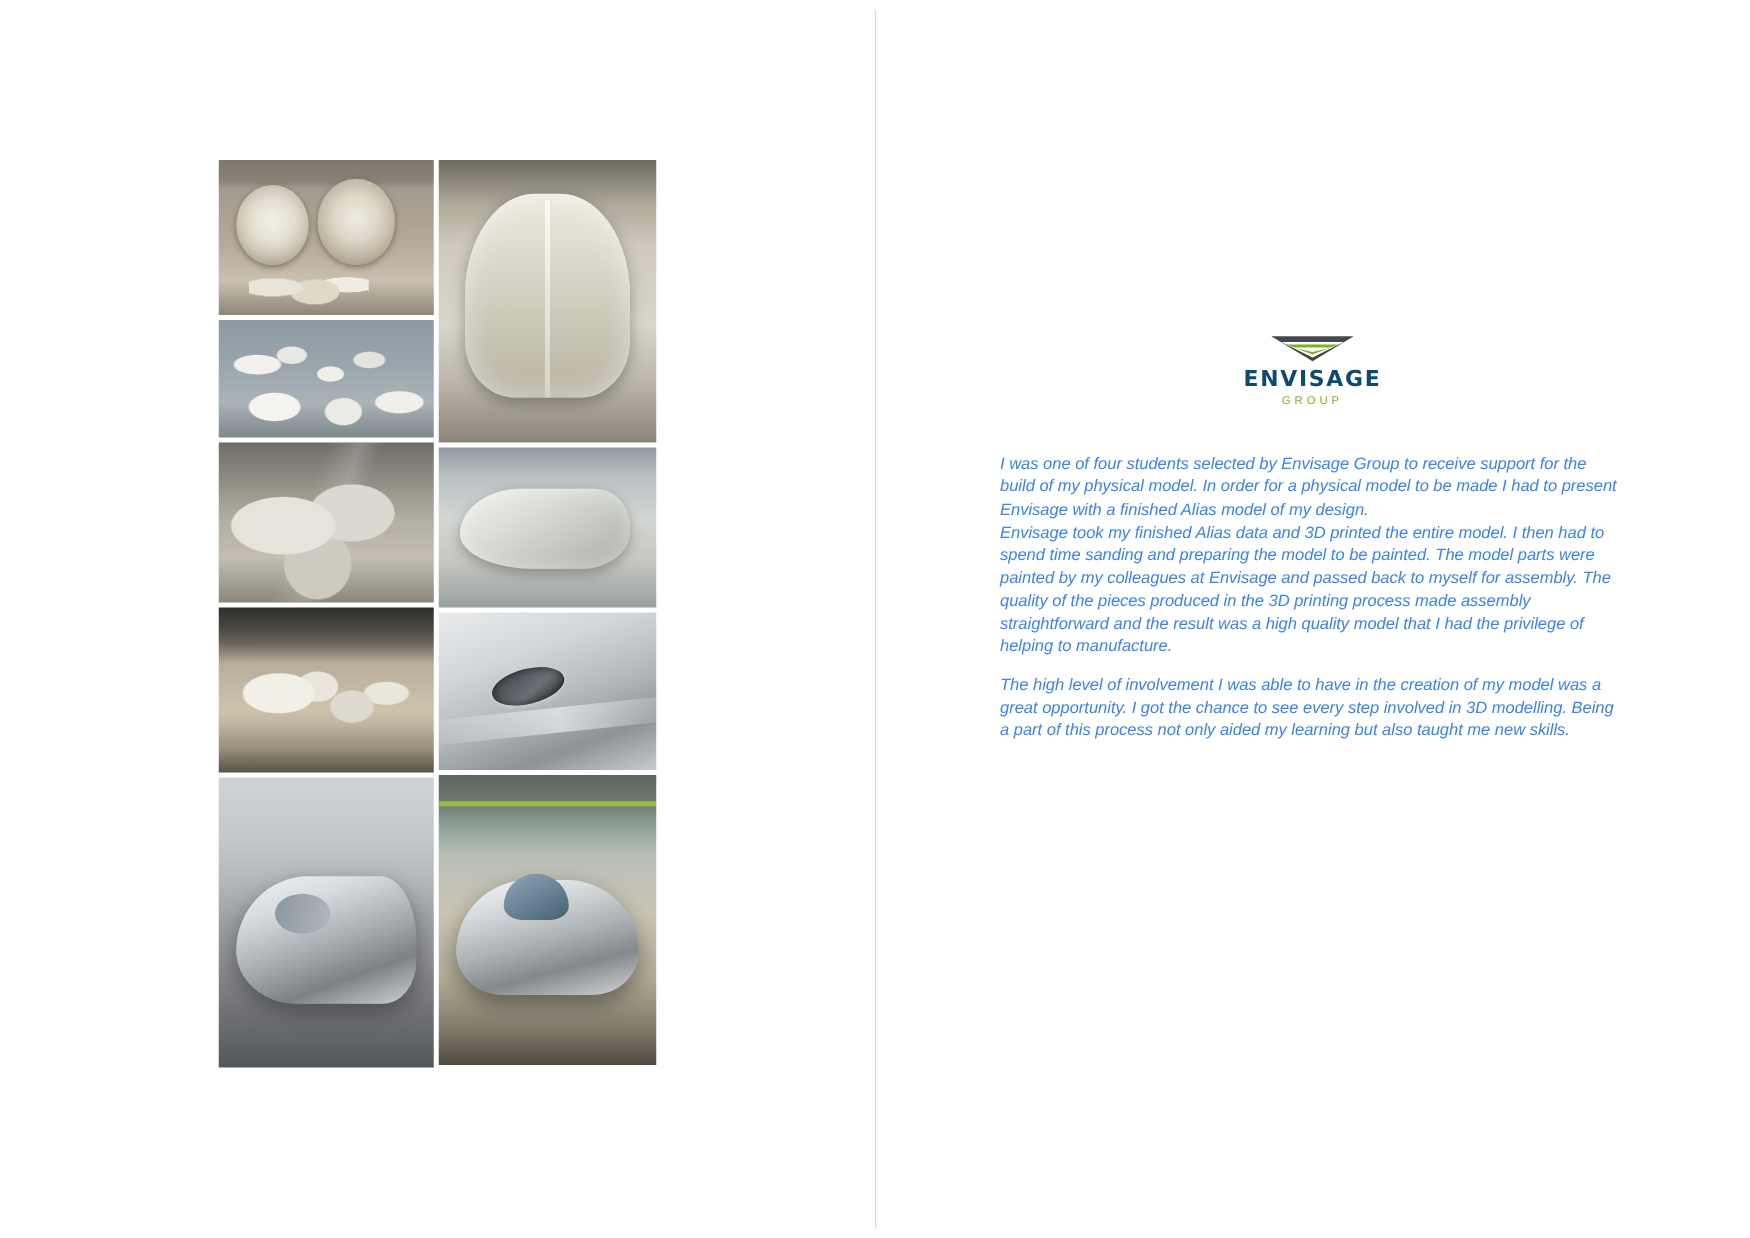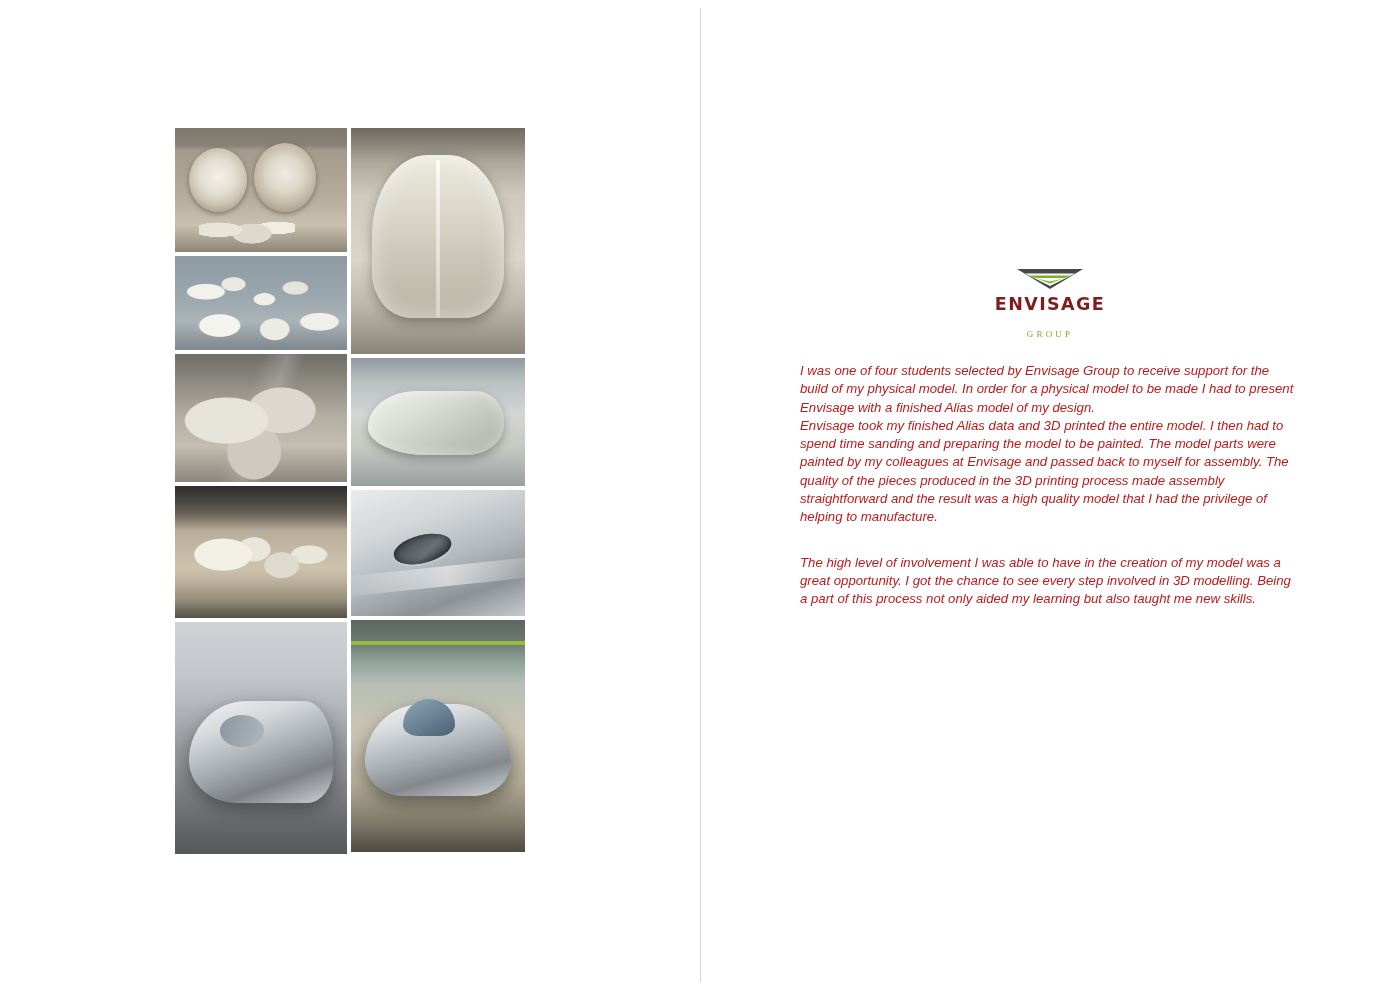--- a/index.html
+++ b/index.html
@@ -222,47 +222,47 @@
   .brand-mark {
     width: 74px;
     height: 26px;
     margin: 0 auto 4px auto;
     position: relative;
   }
   .brand-name {
     font-family: "DejaVu Sans", sans-serif;
     font-size: 17.5px;
     letter-spacing: 1.4px;
-    color: #7f1d1d;
+    color: #0c4a6e;
     font-weight: 700;
     line-height: 1;
   }
   .brand-sub {
-    font-family: Liberation Serif, serif;
+    font-family: Liberation Sans, sans-serif;
     font-size: 9px;
     letter-spacing: 3.2px;
     color: #7ab31d;
-    margin-top: 16px;
+    margin-top: 2px;
     line-height: 1;
   }
 
   .body-copy {
     position: absolute;
     left: 800px;
     top: 362px;
     width: 496px;
     font-family: "Liberation Sans", sans-serif;
     font-style: italic;
     font-size: 13.2px;
     line-height: 18.3px;
-    color: #b91c1c;
+    color: #3b82f6;
     text-align: left;
   }
   .body-copy p { margin: 0; }
-  .body-copy p.gap { margin-top: 27px; }
+  .body-copy p.gap { margin-top: 12px; }
 </style>
 </head>
 <body>
 
 <div class="photo-grid">
 
   <div class="grid-col-left">
 
     <div class="photo p1">
       <div class="bits"></div>

